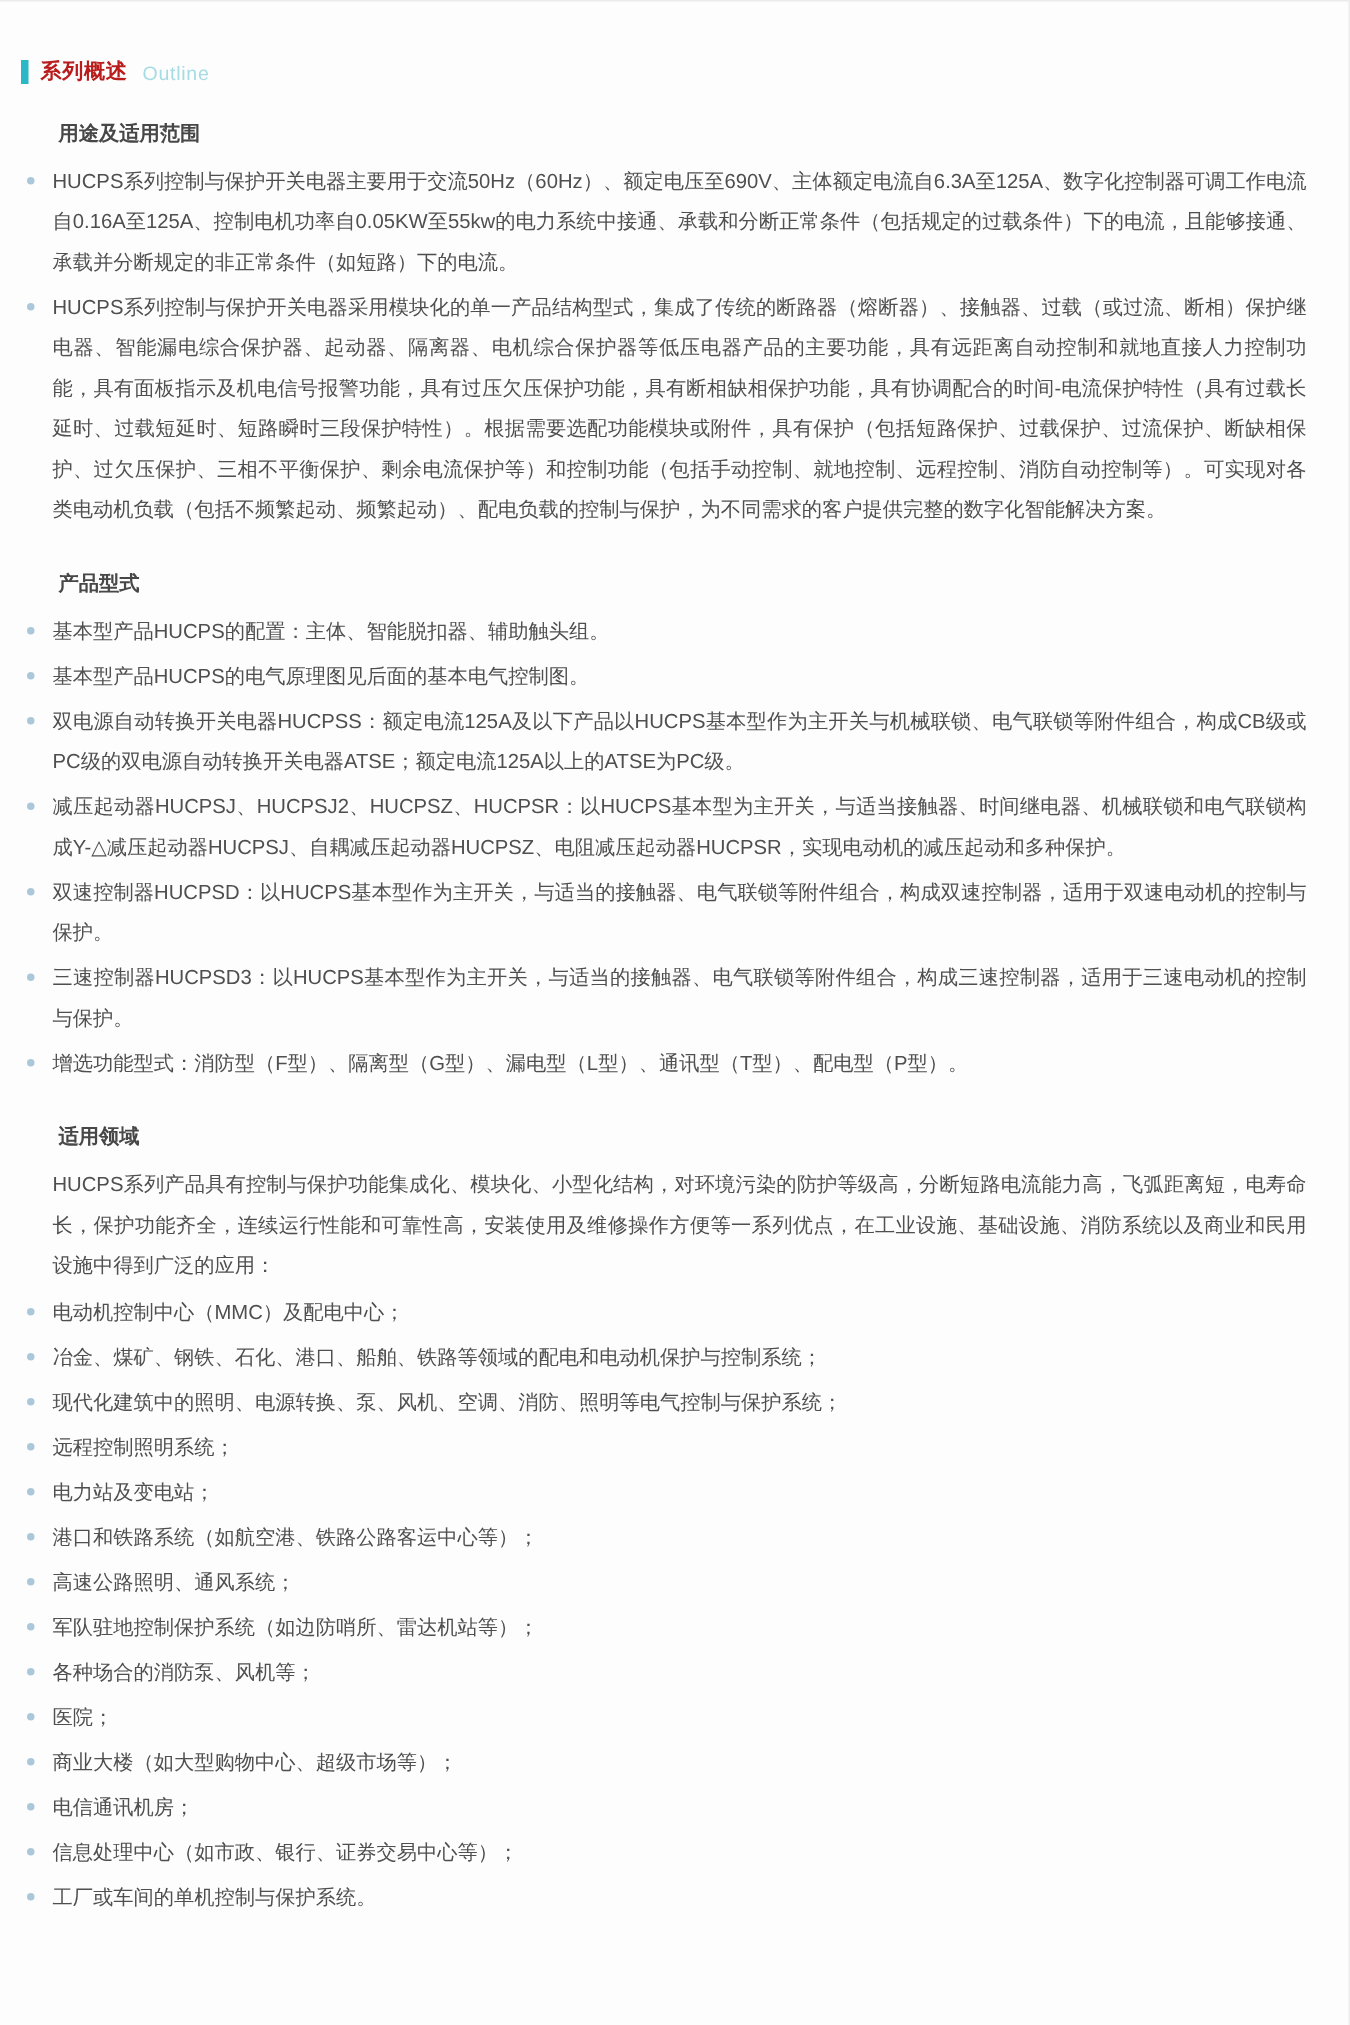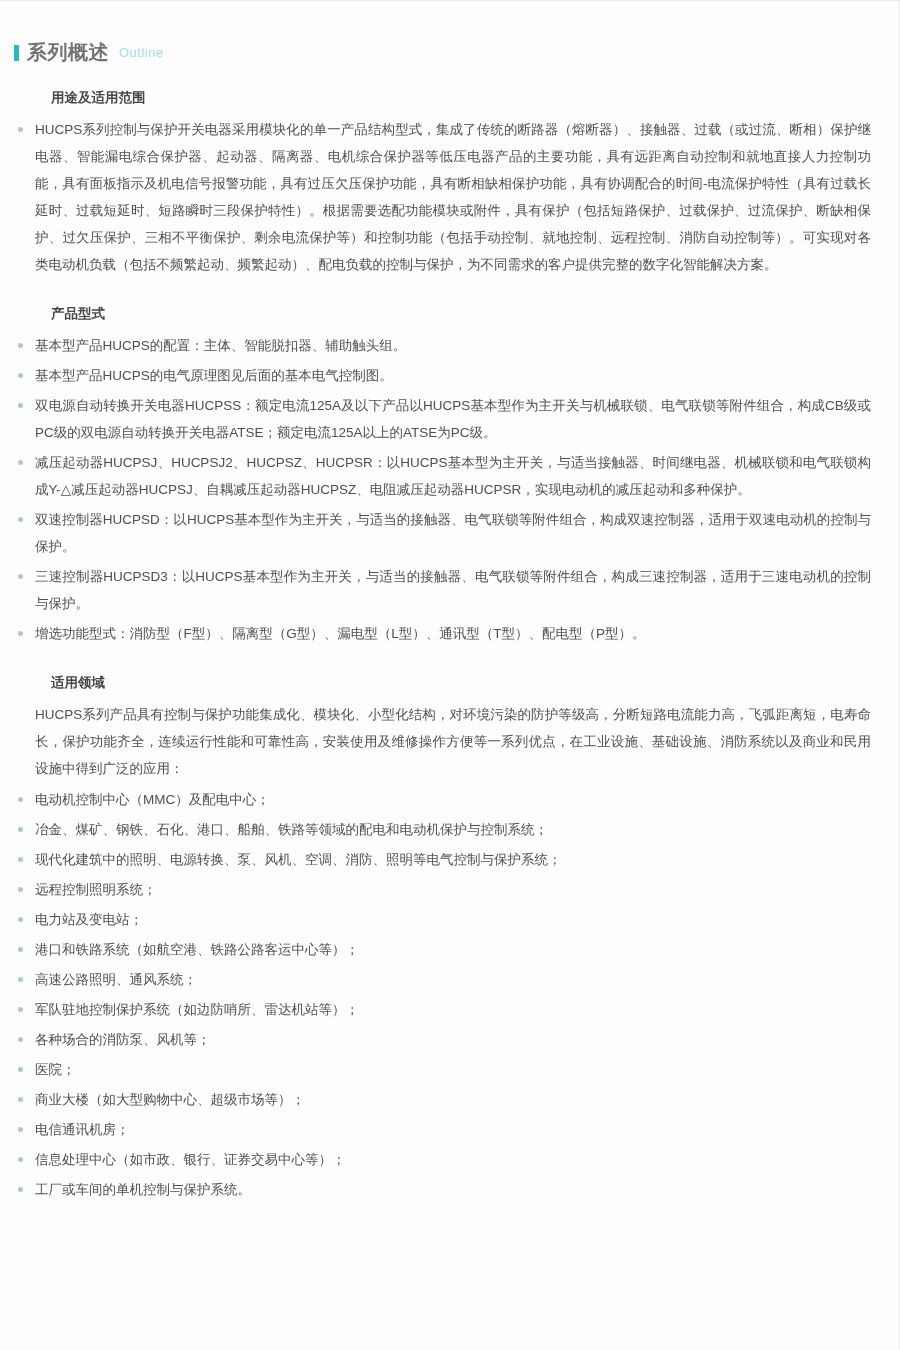--- a/index.html
+++ b/index.html
@@ -26,41 +26,41 @@
     margin-left: 14px;
   }
   .accent-bar {
     display: inline-block;
     width: 5px;
     height: 16px;
     background: #2bb7c5;
     margin-right: 8px;
   }
   .title-cn {
-    font-size: 20px;
+    font-size: 14px;
     font-weight: bold;
-    color: #737373;
+    color: #b91c1c;
     letter-spacing: 0.5px;
   }
   .title-en {
     font-size: 13px;
     color: #a5dce4;
     margin-left: 10px;
     letter-spacing: 0.5px;
   }
   .content {
     padding: 4px 28px 0 35px;
     font-size: 13.5px;
     line-height: 27px;
   }
   .section-heading {
     font-size: 13.5px;
     font-weight: bold;
     color: #474747;
-    margin: 26px 0 8px 16px;
+    margin: 26px 0 8px 4px;
     line-height: 20px;
   }
   .doc-section:first-child .section-heading {
     margin-top: 18px;
   }
   .section-intro {
     margin: 0 0 4px 0;
     text-align: justify;
   }
   ul.bullet-list {
@@ -94,20 +94,24 @@
     <span class="accent-bar" style="background: rgb(43, 183, 197);"></span>
     <span class="title-cn">系列概述</span>
     <span class="title-en" style="color: rgb(165, 220, 228);">Outline</span>
   </div>
   <div class="content">
       <section class="doc-section">
         <h3 class="section-heading">用途及适用范围</h3>
         <ul class="bullet-list">
           <li class="bullet-item">
             <span class="bullet-dot" style="background: rgb(171, 200, 218);"></span>
+            <span class="bullet-text">HUCPS系列控制与保护开关电器主要用于交流50Hz（60Hz）、额定电压至690V、主体额定电流自6.3A至125A、数字化控制器可调工作电流自0.16A至125A、控制电机功率自0.05KW至55kw的电力系统中接通、承载和分断正常条件（包括规定的过载条件）下的电流，且能够接通、承载并分断规定的非正常条件（如短路）下的电流。</span>
+          </li>
+          <li class="bullet-item">
+            <span class="bullet-dot" style="background: rgb(171, 200, 218);"></span>
             <span class="bullet-text">HUCPS系列控制与保护开关电器采用模块化的单一产品结构型式，集成了传统的断路器（熔断器）、接触器、过载（或过流、断相）保护继电器、智能漏电综合保护器、起动器、隔离器、电机综合保护器等低压电器产品的主要功能，具有远距离自动控制和就地直接人力控制功能，具有面板指示及机电信号报警功能，具有过压欠压保护功能，具有断相缺相保护功能，具有协调配合的时间-电流保护特性（具有过载长延时、过载短延时、短路瞬时三段保护特性）。根据需要选配功能模块或附件，具有保护（包括短路保护、过载保护、过流保护、断缺相保护、过欠压保护、三相不平衡保护、剩余电流保护等）和控制功能（包括手动控制、就地控制、远程控制、消防自动控制等）。可实现对各类电动机负载（包括不频繁起动、频繁起动）、配电负载的控制与保护，为不同需求的客户提供完整的数字化智能解决方案。</span>
           </li>
         </ul>
       </section>
       <section class="doc-section">
         <h3 class="section-heading">产品型式</h3>
         <ul class="bullet-list">
           <li class="bullet-item">
             <span class="bullet-dot" style="background: rgb(171, 200, 218);"></span>
             <span class="bullet-text">基本型产品HUCPS的配置：主体、智能脱扣器、辅助触头组。</span>

